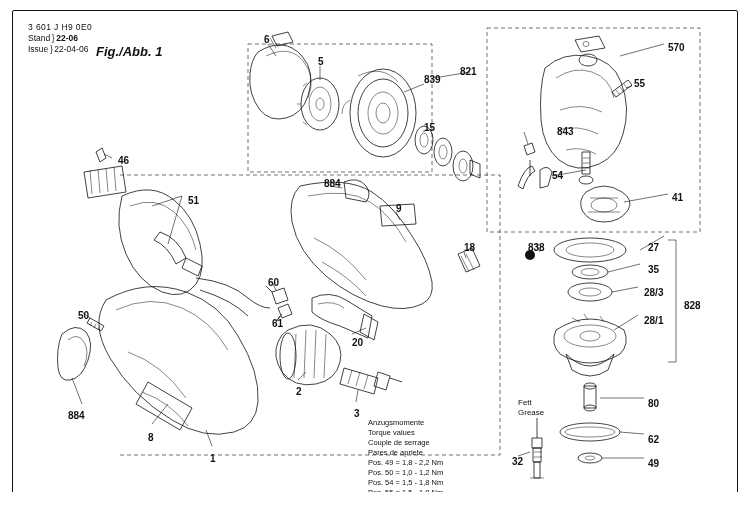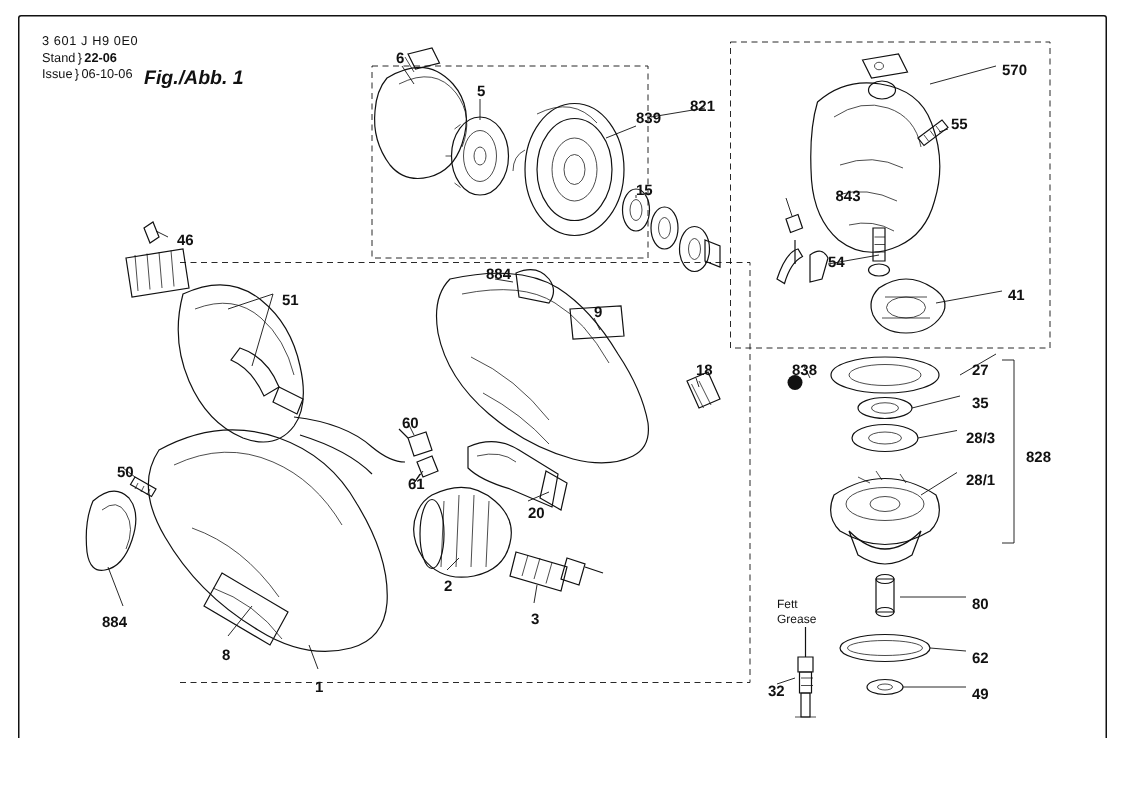--- a/index.html
+++ b/index.html
@@ -350,28 +350,38 @@
     <path class="lead" d="M396 212 L400 220"></path>
     <path class="lead" d="M330 186 L342 188"></path>
   </svg>
 
   <div class="hdr">
     <div class="code">3 601 J H9 0E0</div>
     <div class="rowline">
       <span>Stand</span><span class="brace">}</span><span class="bold">22-06</span>
     </div>
     <div class="rowline">
-      <span>Issue</span><span class="brace">}</span><span>06-10-06</span>
+      <span>Issue</span><span class="brace">}</span><span>22-04-06</span>
     </div>
   </div>
 
   <div class="fig">Fig./Abb. 1</div>
 
 
 
+  <div class="torque">
+    <div>Anzugsmomente</div>
+    <div>Torque values</div>
+    <div>Couple de serrage</div>
+    <div>Pares de apriete</div>
+    <div>Pos.  49 = 1,8 - 2,2 Nm</div>
+    <div>Pos.  50 = 1,0 - 1,2 Nm</div>
+    <div>Pos.  54 = 1,5 - 1,8 Nm</div>
+    <div>Pos.  55 = 1,5 - 1,8 Nm</div>
+  </div>
 
   <div class="grease">
     <div>Fett</div>
     <div>Grease</div>
   </div>
 
   <div id="callouts">
       <div class="lbl" style="left: 264px; top: 34px;">6</div>
       <div class="lbl" style="left: 318px; top: 56px;">5</div>
       <div class="lbl" style="left: 424px; top: 74px;">839</div>

